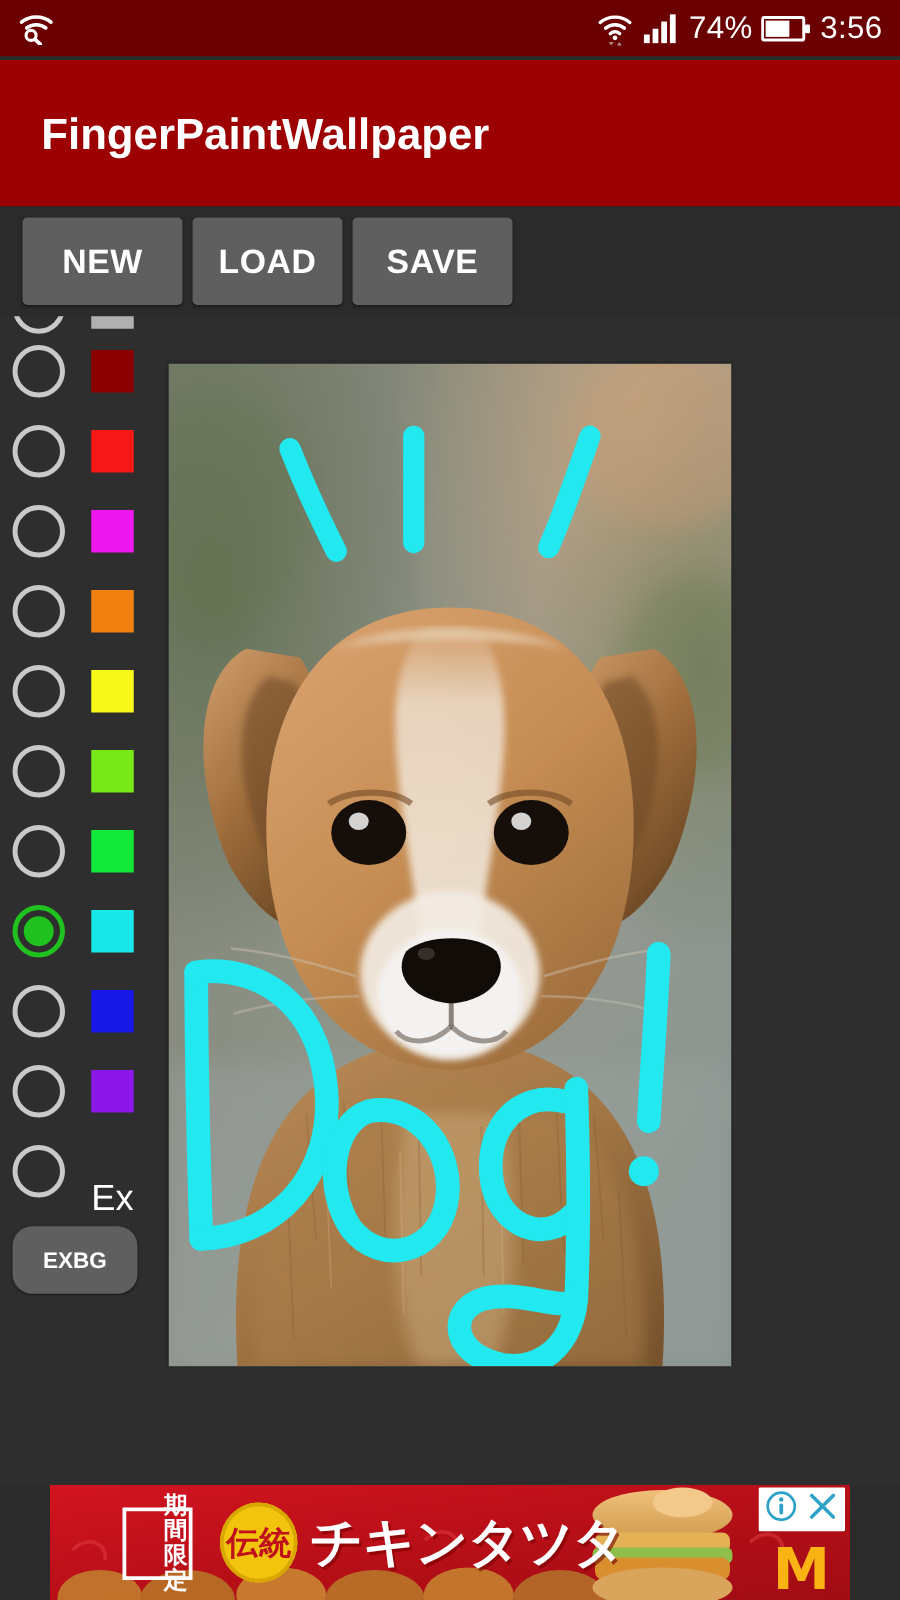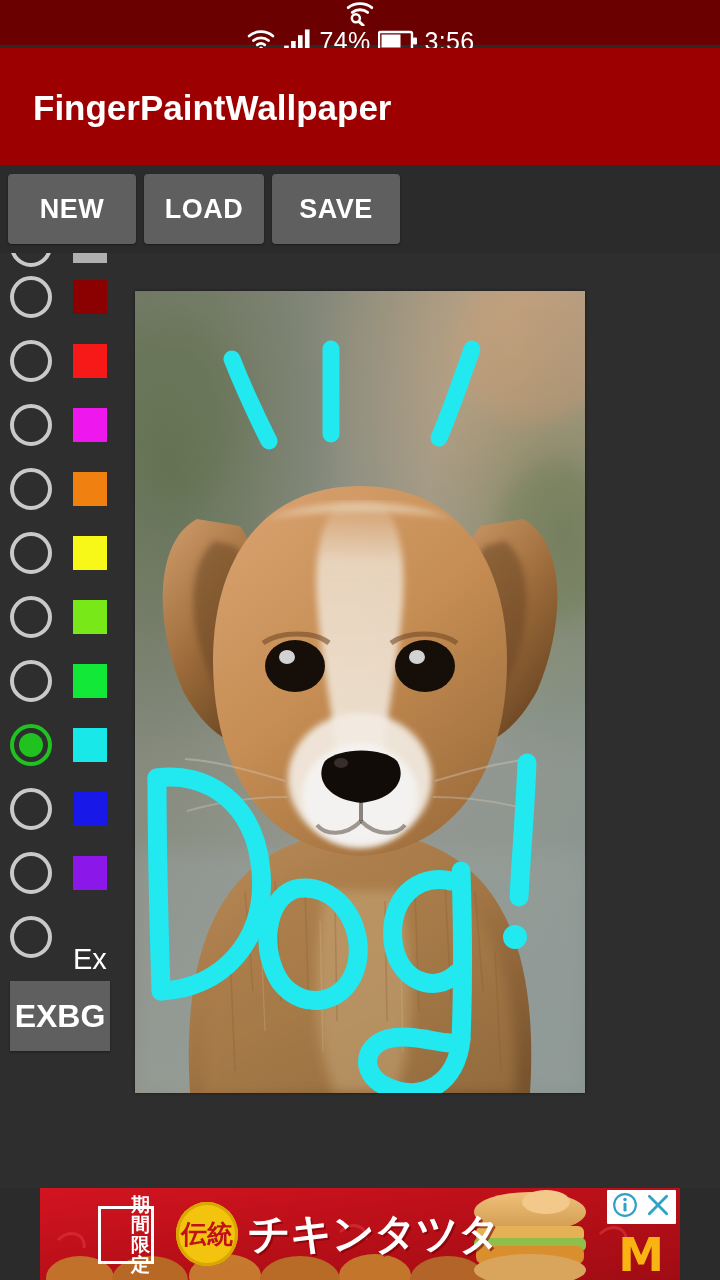--- a/index.html
+++ b/index.html
@@ -10,21 +10,20 @@
     overflow:hidden;
   }
   #app { position:relative; width:720px; height:1280px; background:#2b2b2b; }
 
   
   #statusbar {
     position:absolute; left:0; top:0; width:720px; height:45px;
     background:#6b0000;
     display:flex; align-items:center;
     padding:0 14px;
-    flex-direction:column;
   }
   #statusbar .left { display:flex; align-items:center; gap:8px; }
   #statusbar .spacer { flex:1; }
   #statusbar .right { display:flex; align-items:center; gap:7px; }
   #statusbar .sb-text {
     color:#ffffff; font-size:25px; font-weight:400;
     letter-spacing:0.3px; line-height:1;
   }
   .icon-svg { display:block; }
 
@@ -50,21 +49,21 @@
     background:#5f5f5f;
     border:none; border-radius:4px;
     color:#ffffff; font-size:27px; font-weight:bold;
     font-family:"Liberation Sans", sans-serif;
     letter-spacing:0.5px;
     display:flex; align-items:center; justify-content:center;
     padding:0 16px; cursor:pointer;
     box-shadow:0 1px 2px rgba(0,0,0,.4);
     white-space:nowrap;
   }
-  #btn-new { width:128px; }
+  #btn-new { width:128px;margin-left:10px; }
   #btn-load { width:120px; }
   #btn-save { width:128px; }
   #btn-setwp { flex:1; }
 
   
   #palette {
     position:absolute; left:0; top:253px; width:122px; height:935px;
     background:#2e2e2e;
     overflow:hidden;
   }
@@ -86,23 +85,23 @@
   .swatch {
     width:34px; height:34px; margin-left:21px; flex:0 0 auto;
     cursor:pointer;
   }
   .ex-label {
     margin-left:21px; color:#ffffff; font-size:29px;
     font-family:"Liberation Sans", sans-serif;
     margin-top:44px;
   }
   .pal-btn {
-    margin:12px 0 0 10px; width:100px; height:70px;
-    background:#5f5f5f; border:none; border-radius:0;
-    color:#ffffff; font-size:32px; font-weight:bold;
+    margin:12px 0 0 10px; width:100px; height:54px;
+    background:#5f5f5f; border:none; border-radius:16px;
+    color:#ffffff; font-size:18px; font-weight:bold;
     font-family:"Liberation Sans", sans-serif;
     cursor:pointer; box-shadow:0 1px 2px rgba(0,0,0,.4);
     display:flex; align-items:center; justify-content:center;
   }
 
   
   #canvasarea {
     position:absolute; left:122px; top:253px; width:598px; height:935px;
     background:#2e2e2e;
   }

